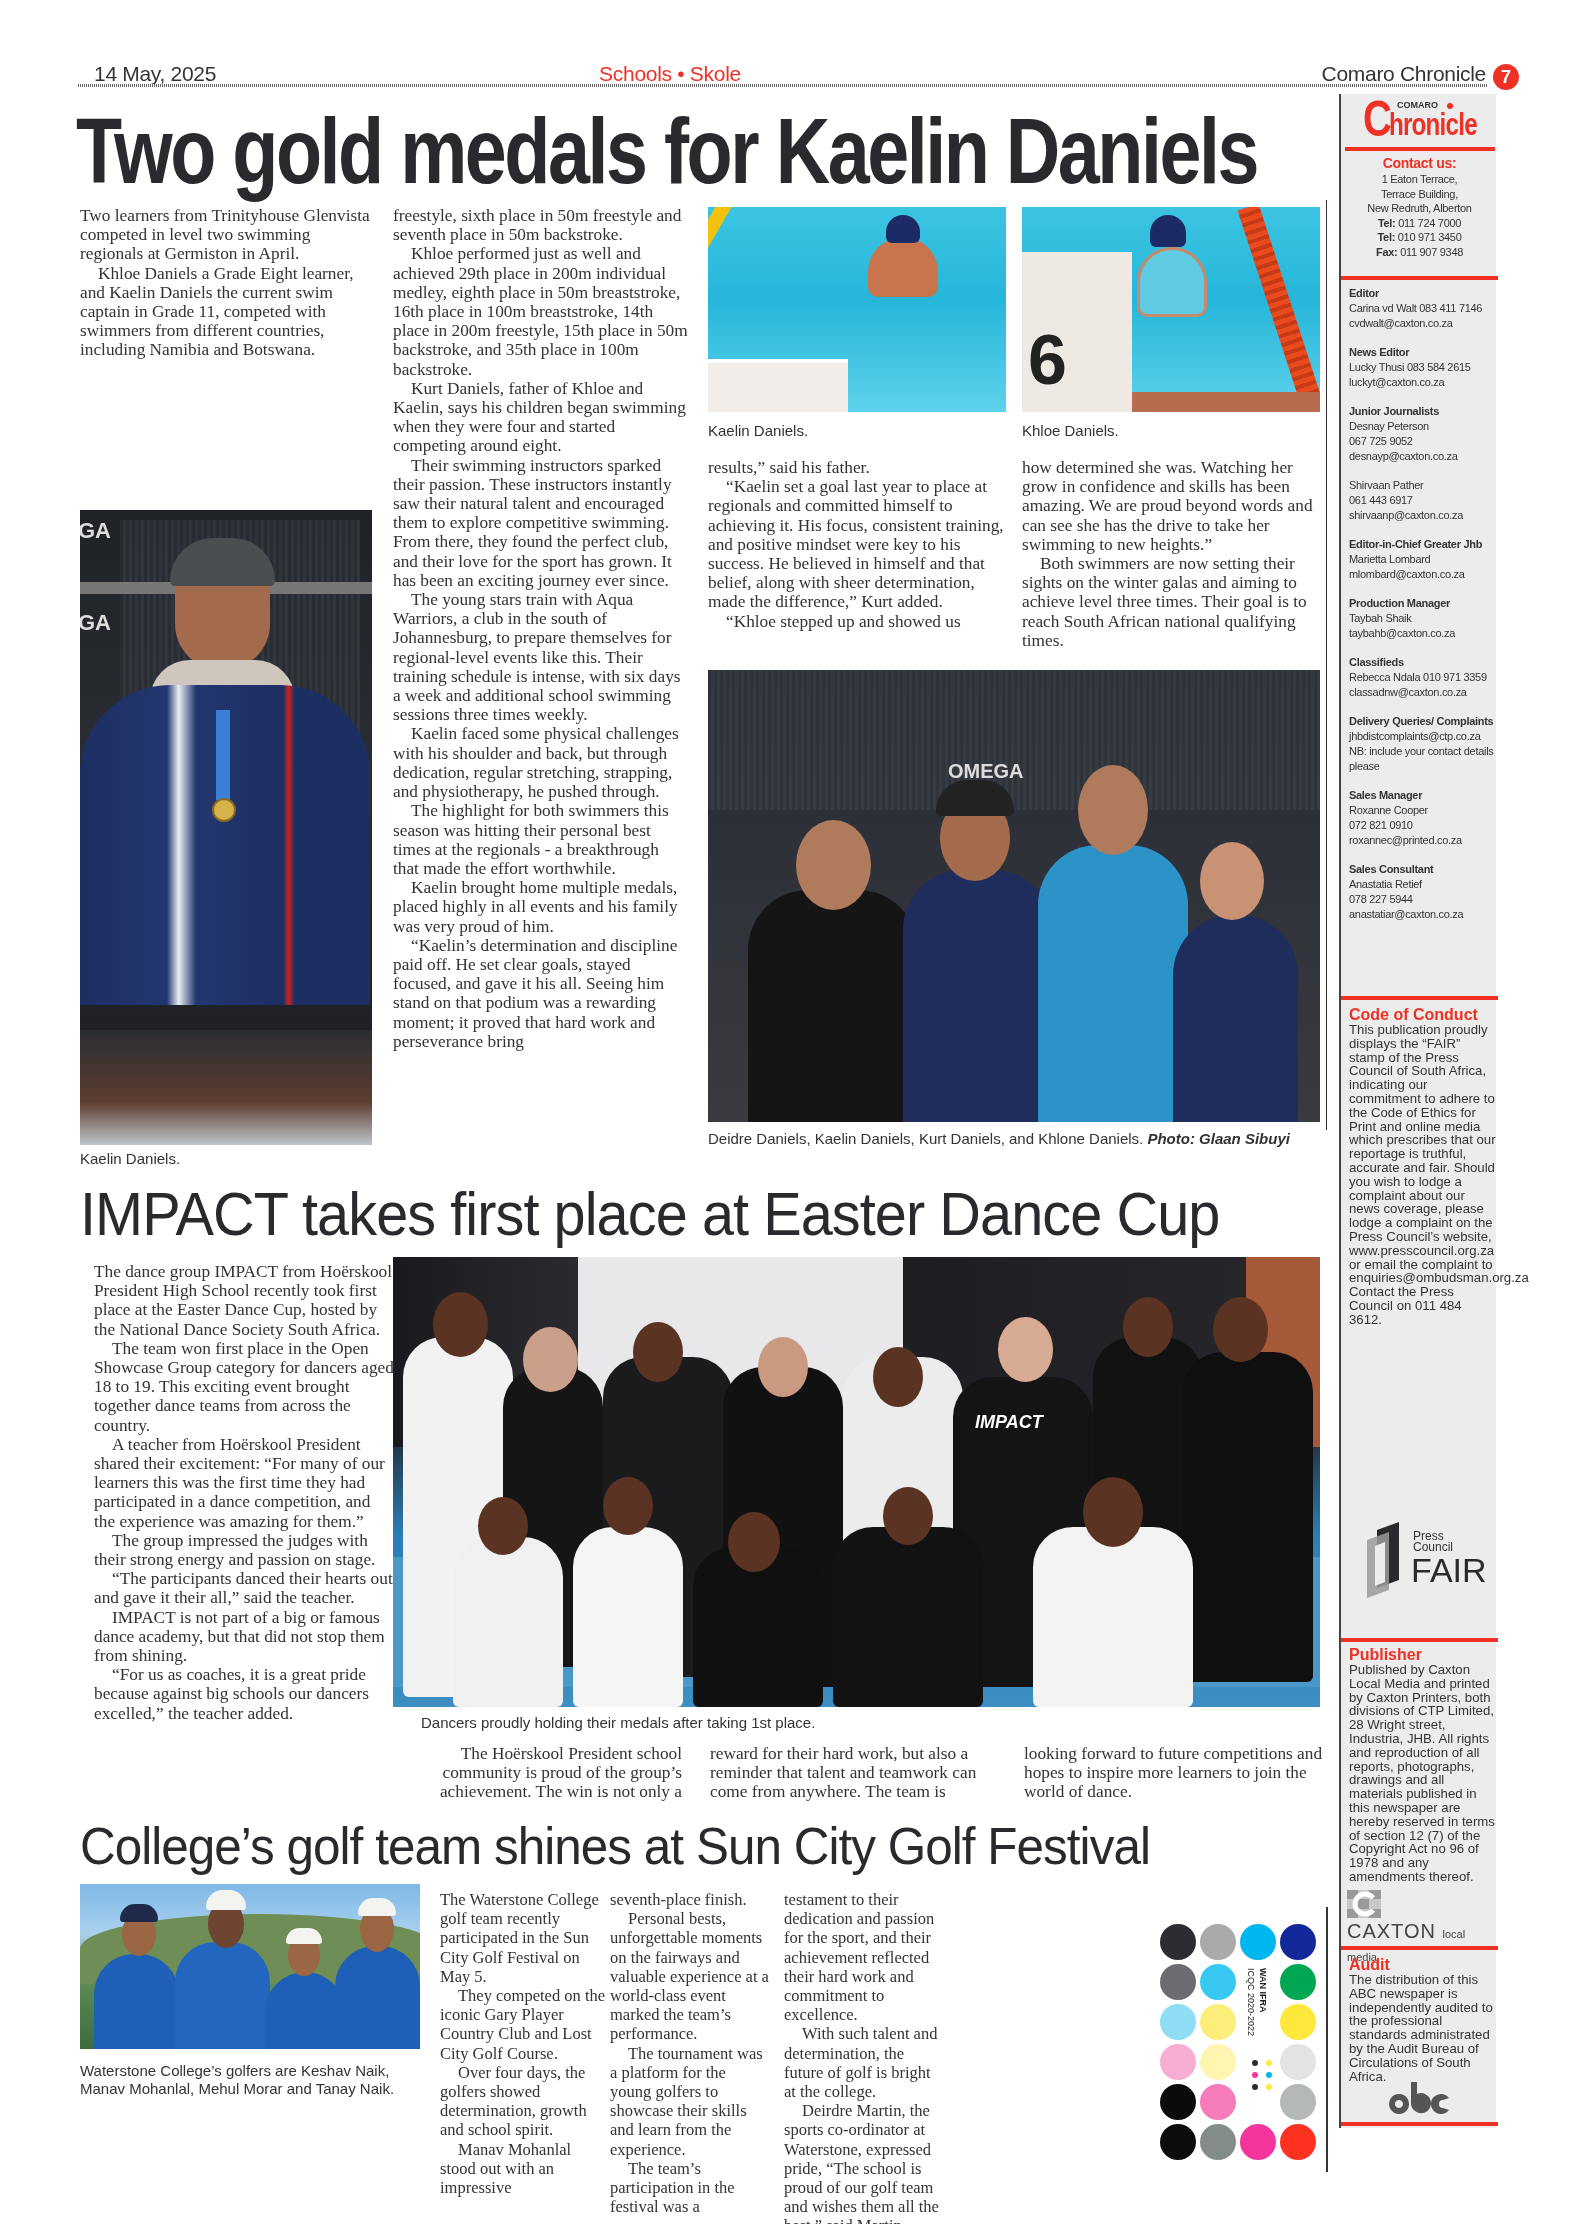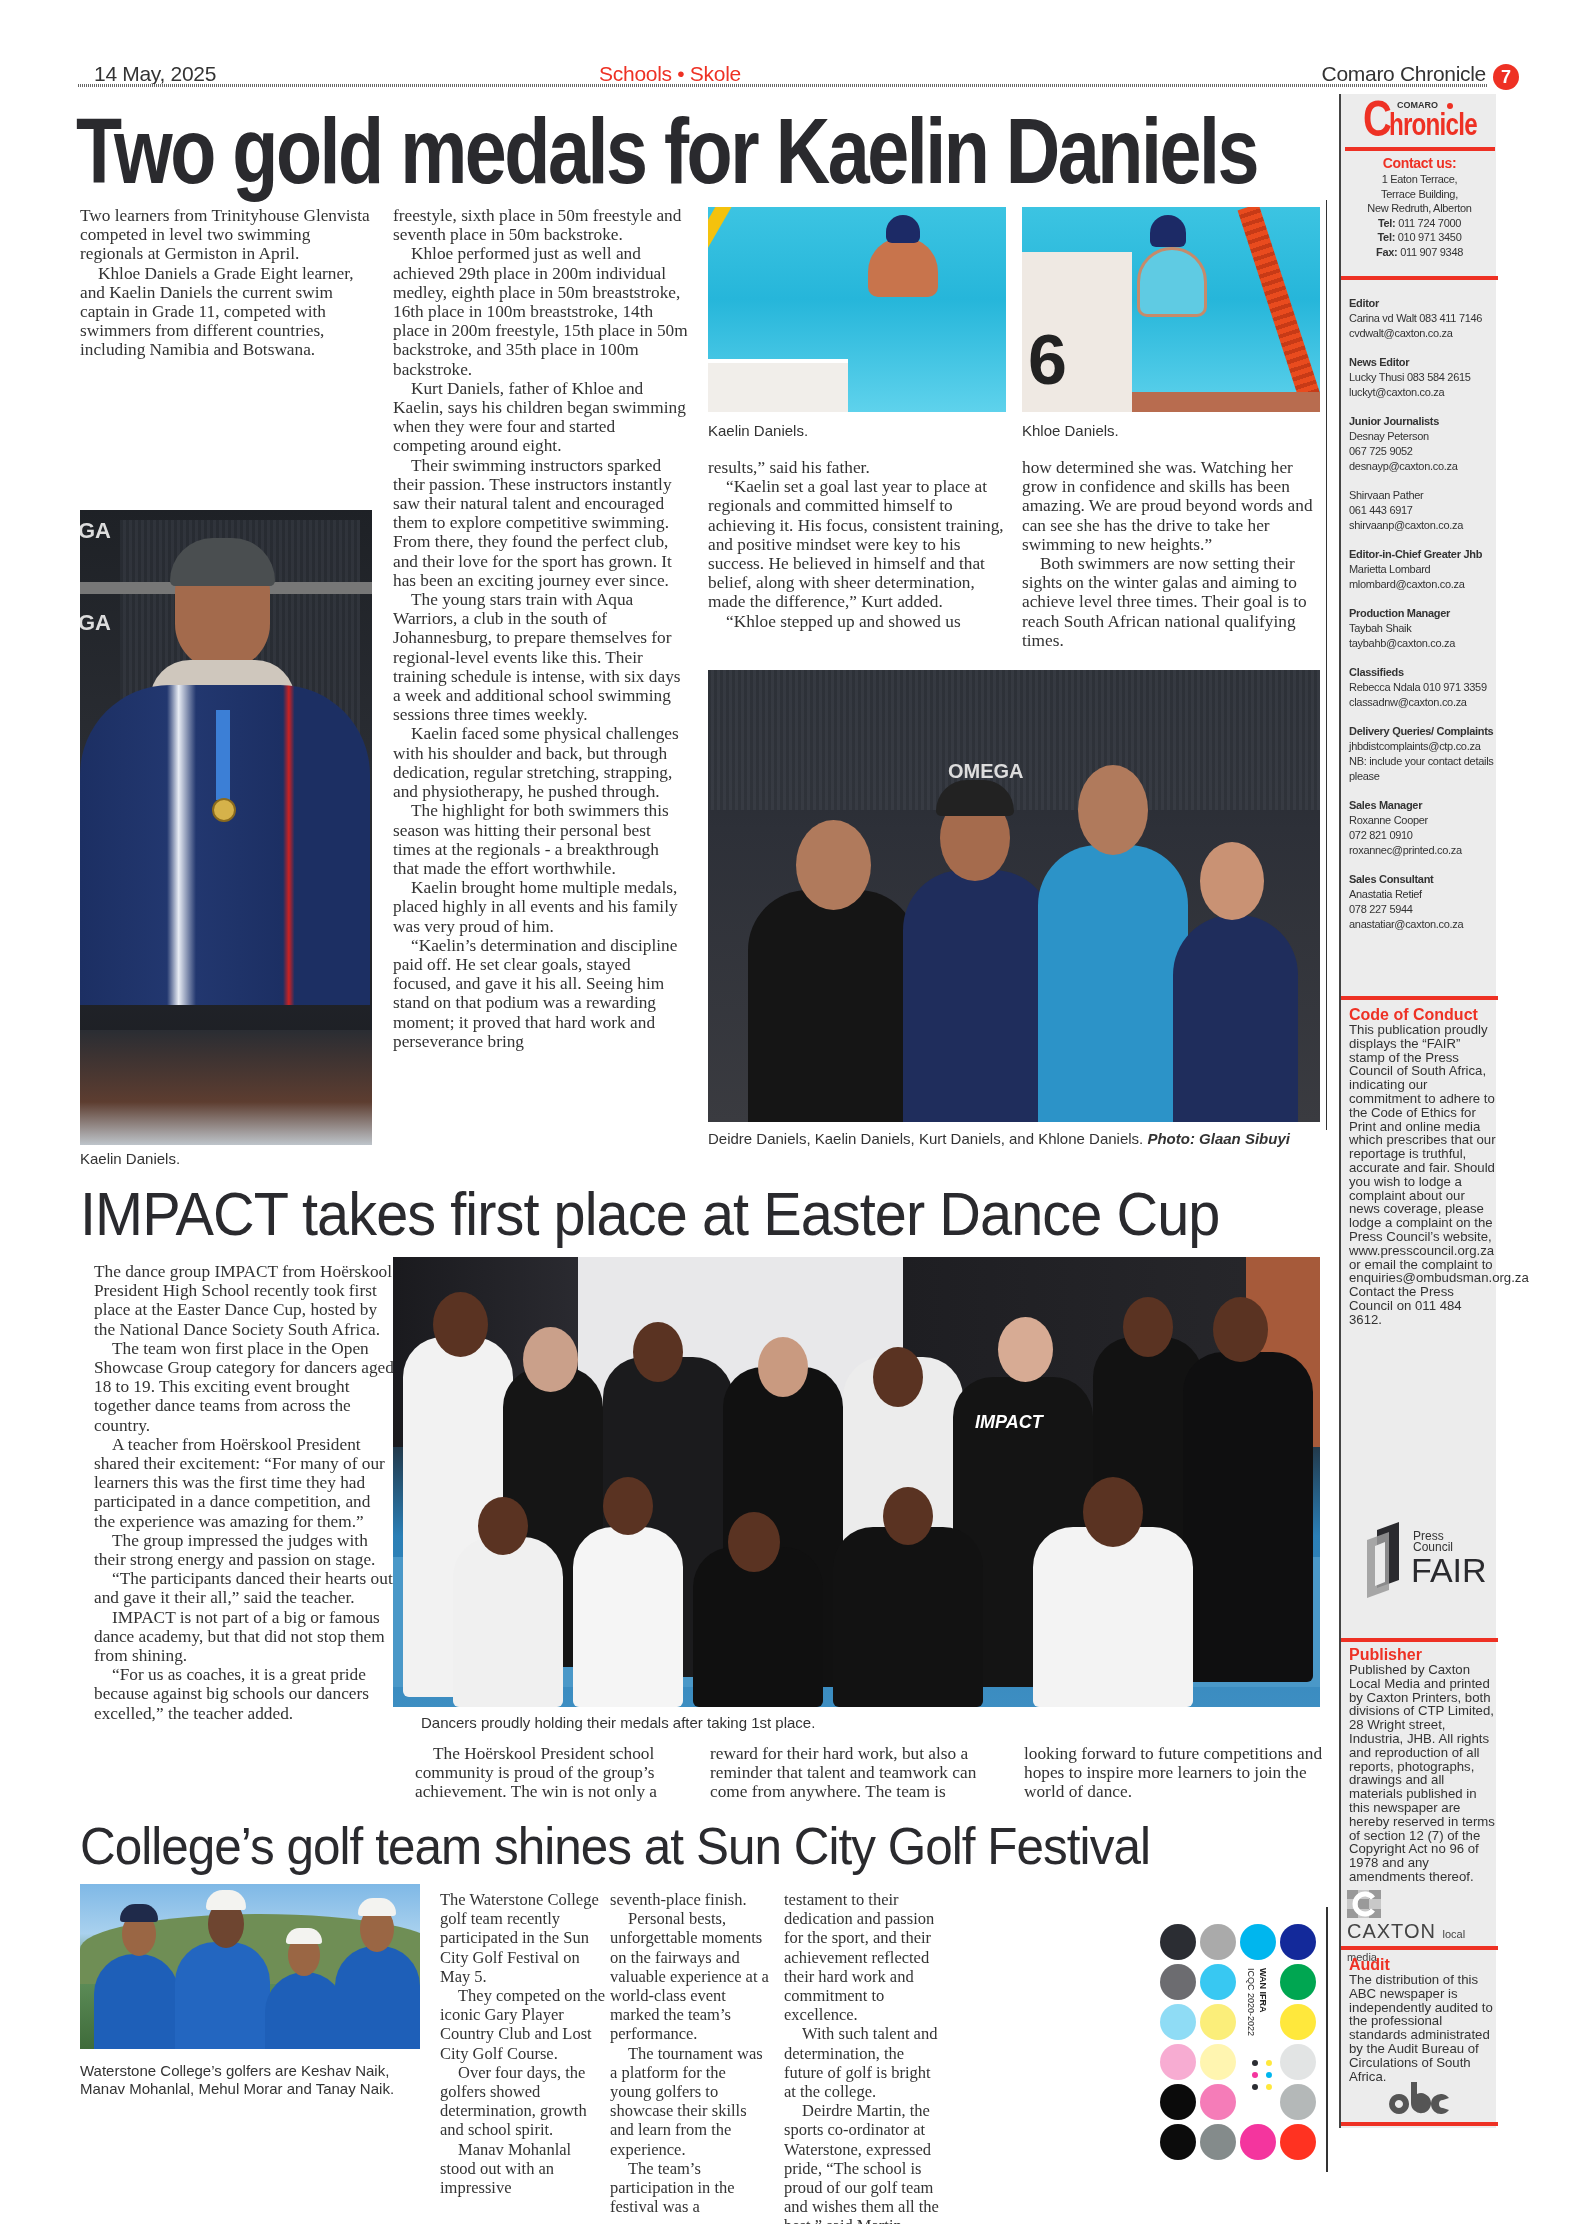--- a/index.html
+++ b/index.html
@@ -72,21 +72,21 @@
   .sidebar { position: absolute; left: 1339px; top: 94px; width: 157px; height: 2034px; background: #ececec; border-left: 2px solid #444; font-family: "Liberation Sans", sans-serif; }
   .logo { position:absolute; left: 22px; top: 4px; width: 118px; height: 44px; }
   .logo .bigC { position:absolute; left:0; top:-4px; font-family:"Liberation Sans",sans-serif; font-weight:bold; font-size:50px; color:#ee3124; line-height:50px; transform: scaleX(0.8); transform-origin:left; }
   .logo .rest { position:absolute; left:26px; top:10px; font-family:"Liberation Sans",sans-serif; font-weight:bold; font-size:31px; color:#ee3124; line-height:34px; letter-spacing:-1px; transform: scaleX(0.78); transform-origin:left; }
   .logo .small { position:absolute; left:34px; top:2px; font-size:9px; font-weight:bold; color:#333; }
   .logo .dot { position:absolute; left:84px; top:5px; width:6px; height:6px; border-radius:50%; background:#ee3124; }
   .red-rule { position:absolute; left: 4px; width: 150px; height: 4px; background: #ee3124; }
   .sb-contact { position:absolute; left:0; top:60px; width:157px; text-align:center; font-size:11px; line-height:14.5px; color:#333; letter-spacing:-0.3px; }
   .sb-contact .ctitle { color:#ee3124; font-weight:bold; font-size:14px; line-height:18px; }
   .sb-contact b { font-weight:bold; }
-  .sb-staff { position:absolute; left:8px; top:186px; width:148px; font-size:11px; line-height:15px; color:#333; letter-spacing:-0.3px;margin-top:10px; }
+  .sb-staff { position:absolute; left:8px; top:186px; width:148px; font-size:11px; line-height:15px; color:#333; letter-spacing:-0.3px; }
   .sb-staff .grp { margin-bottom: 14px; }
   .sb-staff .role { font-weight:bold; }
   .sb-block { position:absolute; left:8px; width:148px; font-size:13.2px; line-height:13.8px; color:#333; }
   .sb-block .btitle { color:#ee3124; font-weight:bold; font-size:16px; line-height:17px; }
   .fair { position:absolute; left:22px; top:1428px; width:120px; height:76px; }
   .caxton { position:absolute; left:6px; top:1790px; width:150px; height:50px; }
   .abc { position:absolute; left:40px; top:2080px; width:80px; height:40px; }
 
   
   .colorbar { position:absolute; left:1156px; top:1910px; width:166px; height:250px; }
@@ -223,21 +223,21 @@
   <div class="dhead" style="left:210px; top:220px; width:50px; height:58px;"></div>
   <div class="dancer" style="left:300px; top:290px; width:130px; height:160px; background:#101010;"></div>
   <div class="dhead" style="left:335px; top:255px; width:52px; height:60px;"></div>
   <div class="dancer" style="left:440px; top:270px; width:150px; height:180px; background:#121212;"></div>
   <div class="dhead" style="left:490px; top:230px; width:50px; height:58px;"></div>
   <div class="dancer" style="left:640px; top:270px; width:160px; height:180px; background:#f3f3f3;"></div>
   <div class="dhead" style="left:690px; top:220px; width:60px; height:70px;"></div>
 </div>
 <div class="cap" style="left:421px; top:1714px;">Dancers proudly holding their medals after taking 1st place.</div>
 
-<div class="col" style="left:415px; top:1744px; width:290px;">
+<div class="col" style="left:392px; top:1744px; width:290px;text-align:right;">
   <p class="ind">The Hoërskool President school community is proud of the group’s achievement. The win is not only a</p>
 </div>
 <div class="col" style="left:710px; top:1744px; width:300px;">
   <p>reward for their hard work, but also a reminder that talent and teamwork can come from anywhere. The team is</p>
 </div>
 <div class="col" style="left:1024px; top:1744px; width:300px;">
   <p>looking forward to future competitions and hopes to inspire more learners to join the world of dance.</p>
 </div>
 
 <h2 class="h-light" style="left:80px; top:1815px; font-size:52px; line-height:62px; transform:scaleX(0.95); transform-origin:left top;">College’s golf team shines at Sun City Golf Festival</h2>

